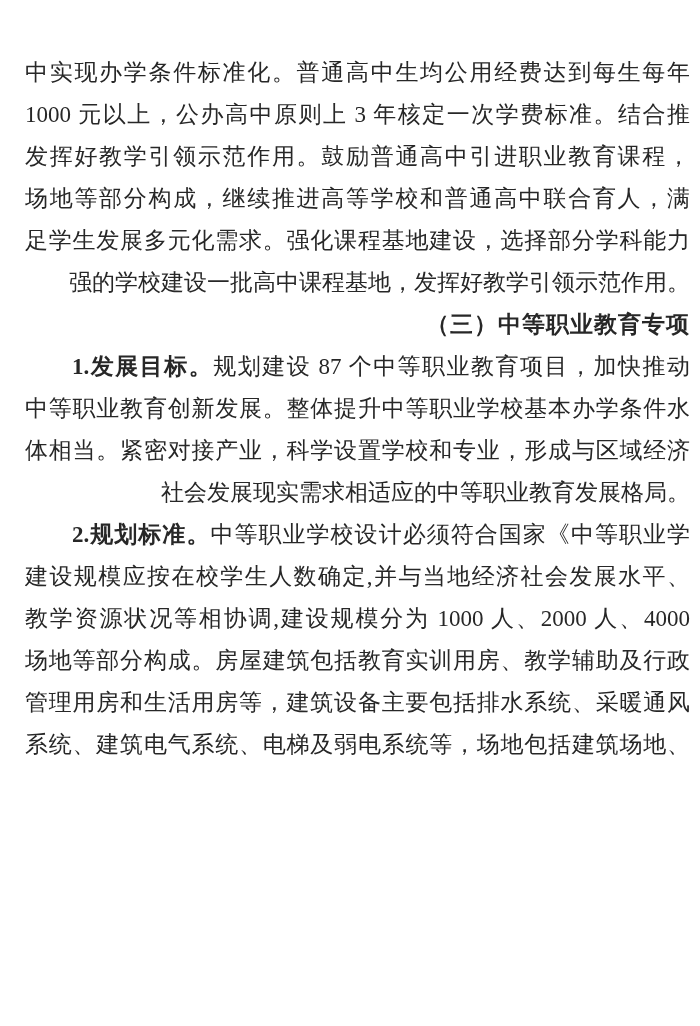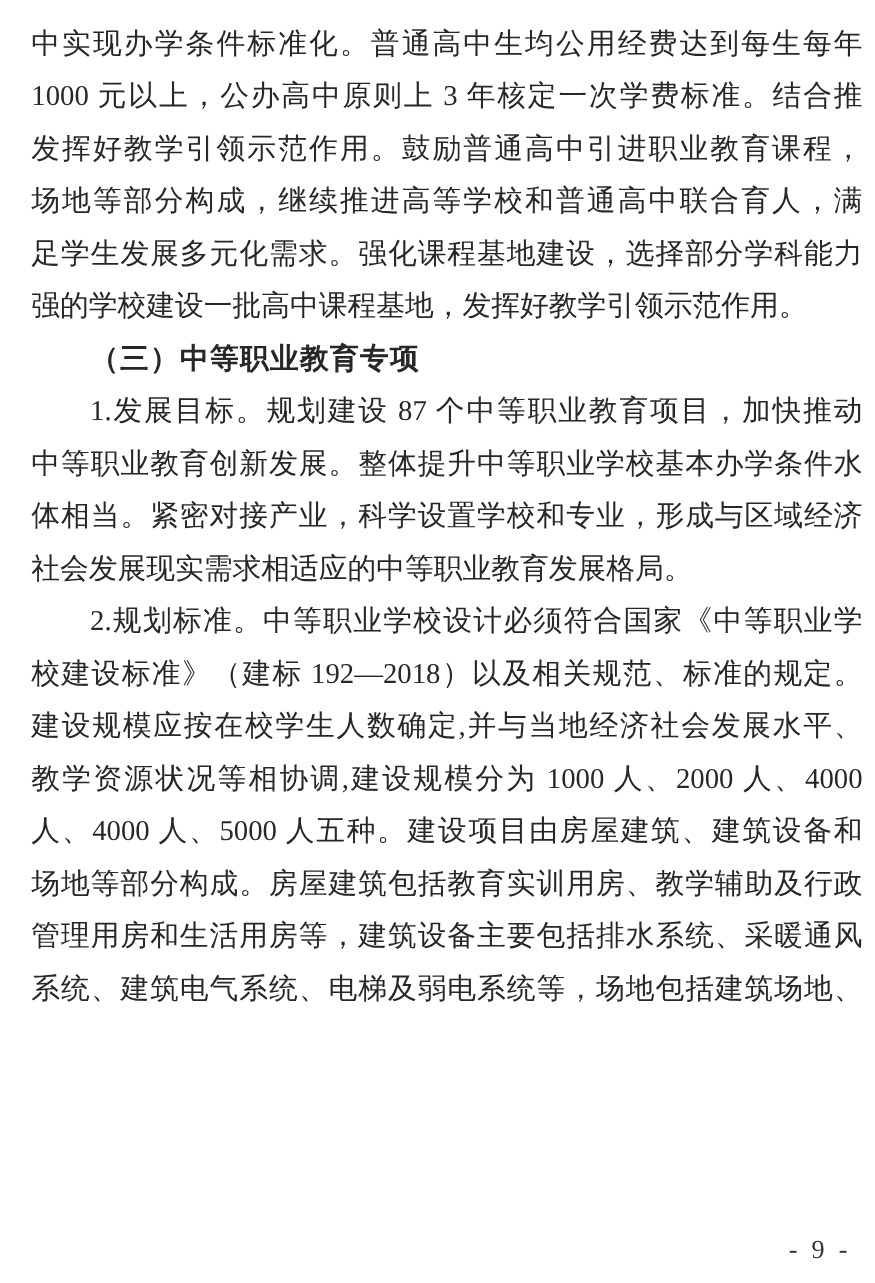--- a/index.html
+++ b/index.html
@@ -11,50 +11,51 @@
     width: 700px;
     height: 1026px;
     position: relative;
     overflow: hidden;
     font-family: "Liberation Serif", serif;
   }
   .page {
     position: absolute;
     inset: 0;
     background: #ffffff;
+    margin-top: 38px;
   }
   .text-block {
     position: absolute;
     left: 25px;
     top: 14px;
     width: 665px;
     font-size: 23px;
     line-height: 42px;
     color: #272727;
   }
   .line {
     height: 42px;
     overflow: hidden;
     text-align: justify;
     text-align-last: justify;
   }
   .line.no-just {
-    text-align: left;
+    text-align: right;
     text-align-last: auto;
     font-family: Liberation Serif, serif;
   }
   .line.indent {
     text-indent: 47px;
   }
   .line.heading {
     font-weight: bold;
     letter-spacing: 1px;
   }
   .bold {
-    font-weight: normal;
+    font-weight: bold;
   }
   .footer {
     position: absolute;
     top: 987px;
     right: 19px;
     font-size: 21px;
     line-height: 24px;
     color: #333333;
     letter-spacing: 3px;
   }
@@ -69,22 +70,20 @@
       <div class="line">发挥好教学引领示范作用。鼓励普通高中引进职业教育课程，</div>
       <div class="line">场地等部分构成，继续推进高等学校和普通高中联合育人，满</div>
       <div class="line">足学生发展多元化需求。强化课程基地建设，选择部分学科能力</div>
       <div class="line no-just">强的学校建设一批高中课程基地，发挥好教学引领示范作用。</div>
       <div class="line no-just indent heading">（三）中等职业教育专项</div>
       <div class="line indent"><span class="bold">1.发展目标。</span>规划建设 87 个中等职业教育项目，加快推动</div>
       <div class="line">中等职业教育创新发展。整体提升中等职业学校基本办学条件水</div>
       <div class="line">体相当。紧密对接产业，科学设置学校和专业，形成与区域经济</div>
       <div class="line no-just">社会发展现实需求相适应的中等职业教育发展格局。</div>
       <div class="line indent"><span class="bold">2.规划标准。</span>中等职业学校设计必须符合国家《中等职业学</div>
-      <div class="line">校建设标准》（建标 192—2018）以及相关规范、标准的规定。</div>
       <div class="line">建设规模应按在校学生人数确定,并与当地经济社会发展水平、</div>
       <div class="line">教学资源状况等相协调,建设规模分为 1000 人、2000 人、4000</div>
-      <div class="line">人、4000 人、5000 人五种。建设项目由房屋建筑、建筑设备和</div>
       <div class="line">场地等部分构成。房屋建筑包括教育实训用房、教学辅助及行政</div>
       <div class="line">管理用房和生活用房等，建筑设备主要包括排水系统、采暖通风</div>
       <div class="line">系统、建筑电气系统、电梯及弱电系统等，场地包括建筑场地、</div>
     </div>
   <div class="footer">- 9 -</div>
 </div>
 
 </body></html>

